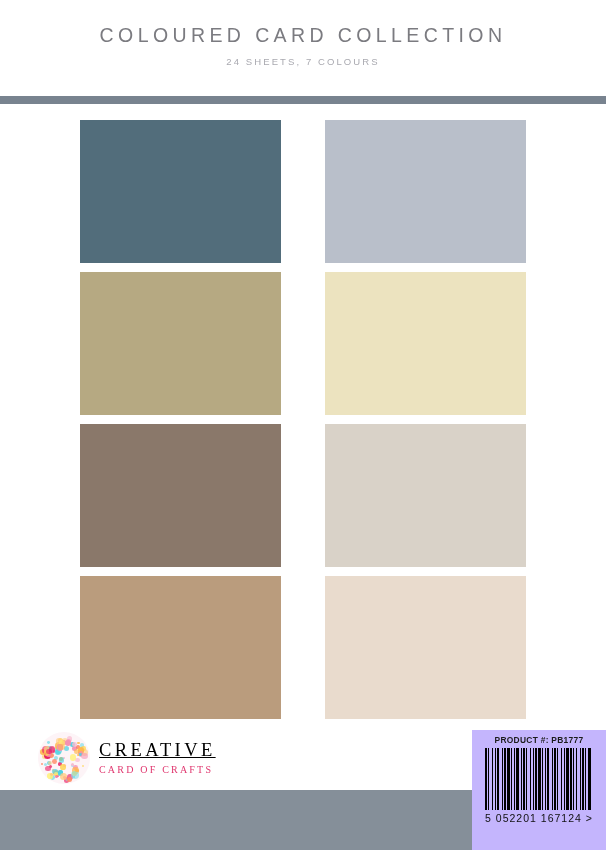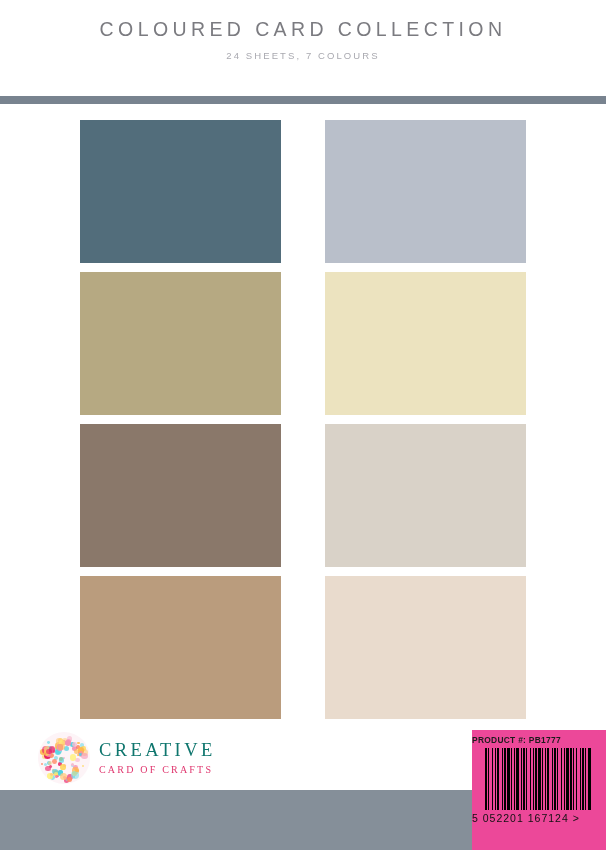--- a/index.html
+++ b/index.html
@@ -19,21 +19,21 @@
   .header {
     position: absolute;
     left: 0; top: 0;
     width: 606px;
     height: 95px;
     background: #ffffff;
     text-align: center;
   }
   .title {
     margin: 0;
-    padding-top: 18px;
+    padding-top: 24px;
     font-size: 19.5px;
     letter-spacing: 4.4px;
     font-weight: 400;
     color: #7b7b80;
     font-family: "Liberation Sans", sans-serif;
     white-space: nowrap;
   }
   .subtitle {
     margin: 0;
     padding-top: 12px;
@@ -145,21 +145,22 @@
     white-space: nowrap;
   }
   .address div { white-space: nowrap; }
 
   
   .barcode-box {
     position: absolute;
     left: 472px; top: 730px;
     width: 134px;
     height: 120px;
-    background: #ec4899;
+    background: #c4b5fd;
+    text-align: center;
   }
   .product-code {
     font-size: 8.4px;
     letter-spacing: 0.3px;
     color: #1c1c1c;
     padding-top: 5px;
     font-weight: 700;
     white-space: nowrap;
   }
   .bars {
@@ -293,21 +294,21 @@
         <i style="left: 16.7863px; top: 42.5334px; width: 3.44px; height: 3.44px; background: rgb(240, 98, 146); opacity: 0.7624;"></i>
         <i style="left: 20.3837px; top: 12.1558px; width: 6.128px; height: 6.128px; background: rgb(255, 183, 77); opacity: 0.5824;"></i>
         <i style="left: 42.7106px; top: 20.5186px; width: 6.896px; height: 6.896px; background: rgb(244, 143, 177); opacity: 0.5572;"></i>
         <i style="left: 26.7586px; top: 7.54733px; width: 6.656px; height: 6.656px; background: rgb(244, 143, 177); opacity: 0.9856;"></i>
         <i style="left: 5.85776px; top: 18.2968px; width: 5.552px; height: 5.552px; background: rgb(255, 213, 79); opacity: 0.7408;"></i>
         <i style="left: 20.8463px; top: 24.91px; width: 5.6px; height: 5.6px; background: rgb(77, 208, 225); opacity: 0.6256;"></i>
         <i style="left: 29.1668px; top: 44.5055px; width: 5.024px; height: 5.024px; background: rgb(255, 138, 101); opacity: 0.9172;"></i>
         <i style="left: 8.43797px; top: 16.5964px; width: 5.168px; height: 5.168px; background: rgb(233, 30, 99); opacity: 0.6436;"></i>
       </div>
     <div class="brand-text">
-      <div class="brand-name" style="color: #0f766e;">CREATIVE</div>
+      <div class="brand-name" style="color: #000000; text-decoration: underline;">CREATIVE</div>
       <div class="brand-tag" style="color: rgb(224, 55, 111);">CARD OF CRAFTS</div>
     </div>
   </div>
 
 </div>
 
 <div class="barcode-box">
   <div class="product-code">PRODUCT #: PB1777</div>
   <div class="bars">
       <span style="width: 2px;"></span>

